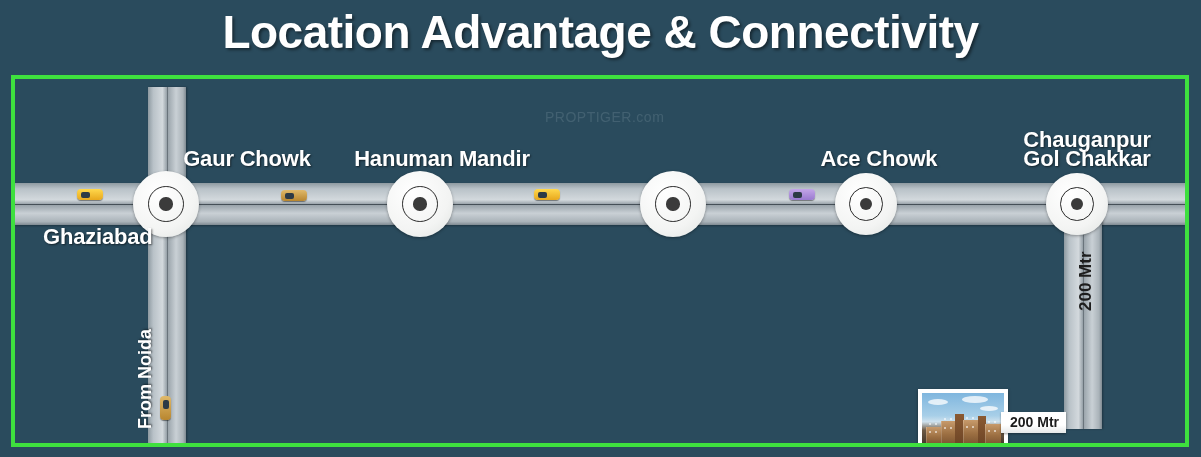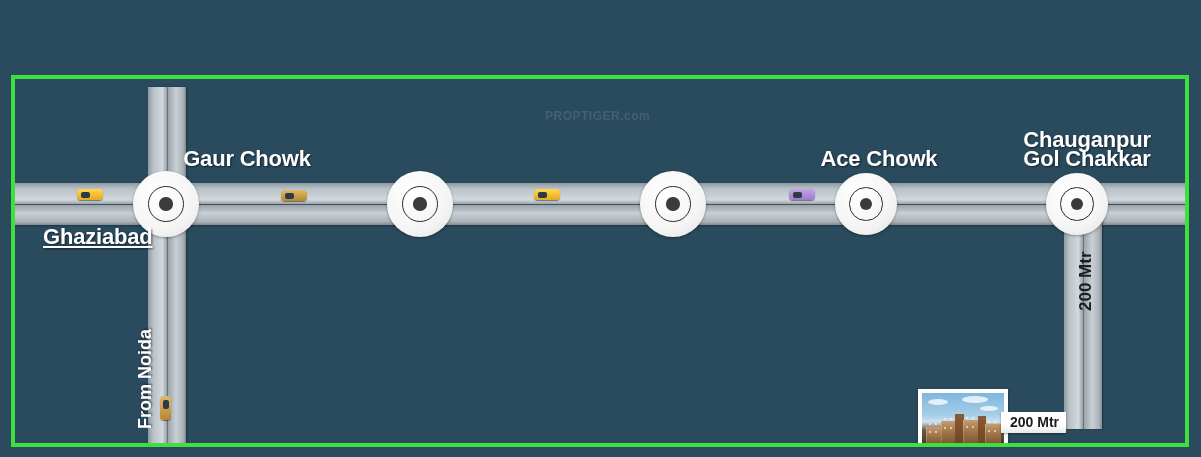--- a/index.html
+++ b/index.html
@@ -51,24 +51,24 @@
     position: absolute;
     left: 0; top: 0;
     width: 100%; height: 100%;
   }
 
   
   #watermark {
     position: absolute;
     left: 530px;
     top: 30px;
-    font-size: 12px;
+    font-size: 14px;
     letter-spacing: 0.5px;
     color: rgba(190, 210, 220, 0.16);
-    font-weight: bold;
+    font-weight: normal;
     user-select: none;
   }
 
   
   .road-h {
     position: absolute;
     background: linear-gradient(to bottom,
        #8e9aa1 0%, #b9c2c8 14%, #d3d9dd 40%,
        #9aa4ab 50%, #2f3942 51.5%, #9aa4ab 53%,
        #c9d0d5 72%, #aab3b9 92%, #7f8a92 100%);
@@ -120,21 +120,20 @@
     text-shadow: 1px 1px 2px rgba(0,0,0,0.55);
     white-space: pre-line;
     text-align: center;
     transform: translateX(-50%);
     line-height: 19px;
     letter-spacing: -0.2px;
   }
   .place-label.anchor-left {
     transform: none;
     text-align: left;
-    text-decoration: underline;
   }
 
   
   .vlabel {
     position: absolute;
     font-weight: bold;
     white-space: nowrap;
     transform-origin: left top;
   }
   #label-from-noida {
@@ -238,39 +237,41 @@
     font-weight: bold;
     white-space: nowrap;
     box-shadow: 0 1px 2px rgba(0,0,0,0.35);
   }
 </style>
 </head>
 <body>
 
 <div id="stage">
 
+  <div id="page-title">Location Advantage &amp; Connectivity</div>
 
   <div id="map-frame">
     <div id="map-canvas">
 
       <div id="watermark">PROPTIGER.com</div>
 
       <div class="road-h" style="left:0px; top:104px; width:1170px; height:42px;"></div>
 
       <div class="road-v" style="left:133px; top:8px; width:38px; height:356px;"></div>
 
       <div class="road-v" style="left:1049px; top:120px; width:38px; height:230px;"></div>
 
       <div class="roundabout" style="left:151px; top:125px; width:66px; height:66px;"></div>
       <div class="roundabout" style="left:405px; top:125px; width:66px; height:66px;"></div>
       <div class="roundabout" style="left:658px; top:125px; width:66px; height:66px;"></div>
       <div class="roundabout" style="left:851px; top:125px; width:62px; height:62px;"></div>
       <div class="roundabout" style="left:1062px; top:125px; width:62px; height:62px;"></div>
 
       <div class="place-label" style="left:232px; top:70px;">Gaur Chowk</div>
+      <div class="place-label" style="left:427px; top:70px;">Hanuman Mandir</div>
       <div class="place-label" style="left:864px; top:70px;">Ace Chowk</div>
       <div class="place-label" style="left:1072px; top:51px;">Chauganpur
 Gol Chakkar</div>
 
       <div class="place-label anchor-left" style="left:28px; top:148px;">Ghaziabad</div>
 
       <div class="vlabel" id="label-from-noida" style="left:120px; top:350px;">From Noida</div>
 
       <div class="vlabel" id="label-road-distance" style="left:1061px; top:232px;">200 Mtr</div>
 

